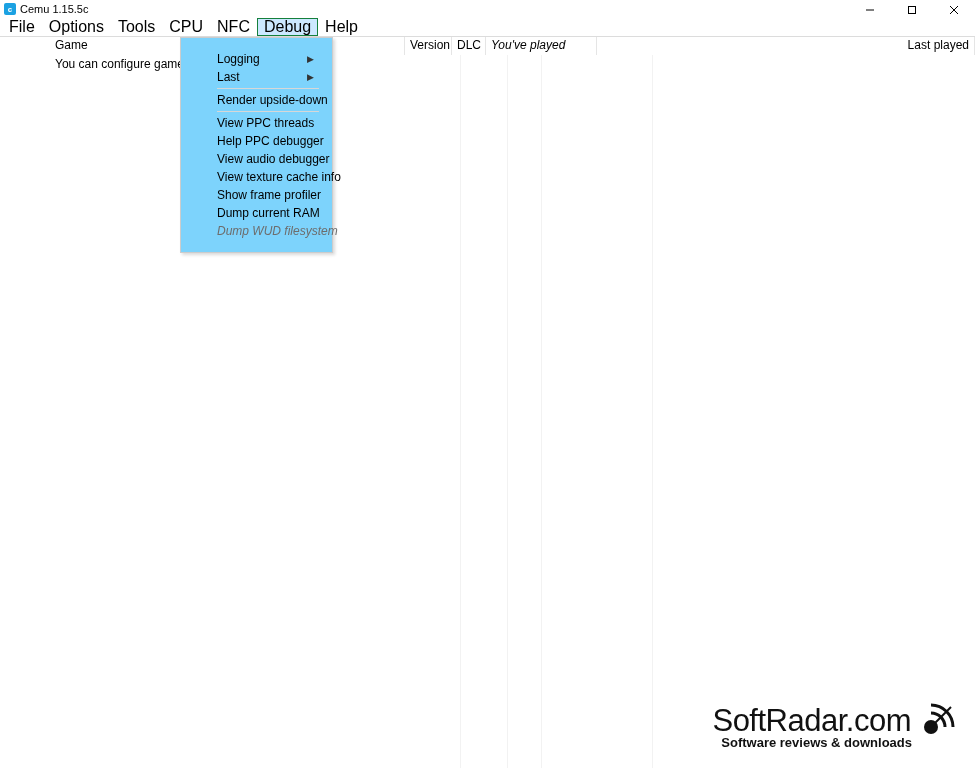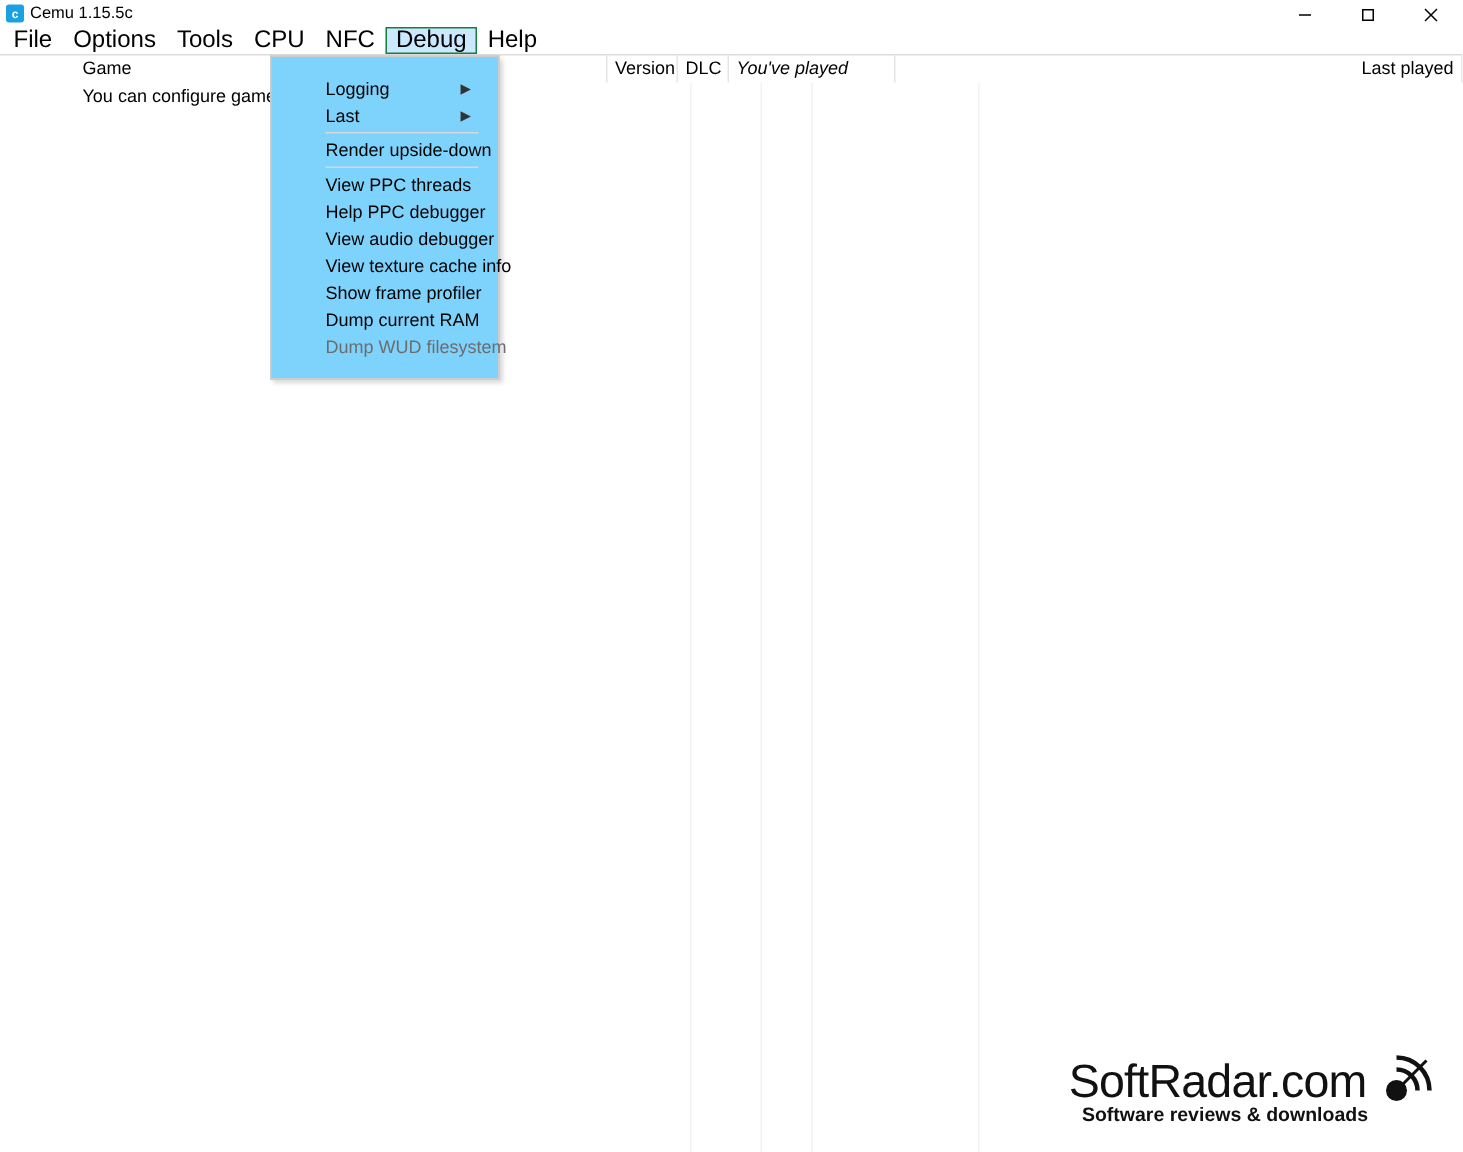--- a/index.html
+++ b/index.html
@@ -26,21 +26,21 @@
 .col.youplayed { width: 111px; font-style: italic; }
 .col.lastplayed { flex: 1; text-align: right; }
 
 .placeholder-text { font-size: 12px; padding: 2px 0 0 55px; color: #000; }
 
 .column-borders { position: absolute; top: 18px; bottom: 0; left: 0; right: 0; pointer-events: none; }
 .vline { position: absolute; top: 0; bottom: 0; width: 1px; background: #f2f2f2; }
 
 .dropdown { position: absolute; top: 0; left: 180px; width: 153px; background: #7dd3fc; border: 1px solid #cccccc; box-shadow: 2px 2px 3px rgba(0,0,0,0.15); padding: 12px; font-size: 12px; z-index: 10; }
 .dd-item { height: 18px; display: flex; align-items: center; padding: 0 6px 0 24px; position: relative; cursor: default; white-space: nowrap; }
-.dd-item.disabled { color: #6d6d6d; }
+.dd-item.disabled { color: #6d6d6d; font-style: italic; }
 .dd-sep { height: 1px; background: #d7d7d7; margin: 2px 1px 2px 24px; }
 .dd-arrow { position: absolute; right: 6px; font-size: 9px; color: #333; }
 
 .watermark { position: absolute; right: 18px; bottom: 18px; text-align: right; pointer-events: none; }
 .watermark .main { font-size: 31px; font-weight: 400; color: #111; letter-spacing: -0.5px; display: flex; align-items: flex-end; }
 .watermark .sub { font-size: 13px; color: #111; margin-top: -4px; padding-right: 45px; font-weight: bold; }
 .watermark svg { margin-left: 6px; }
 </style>
 </head>
 <body>

